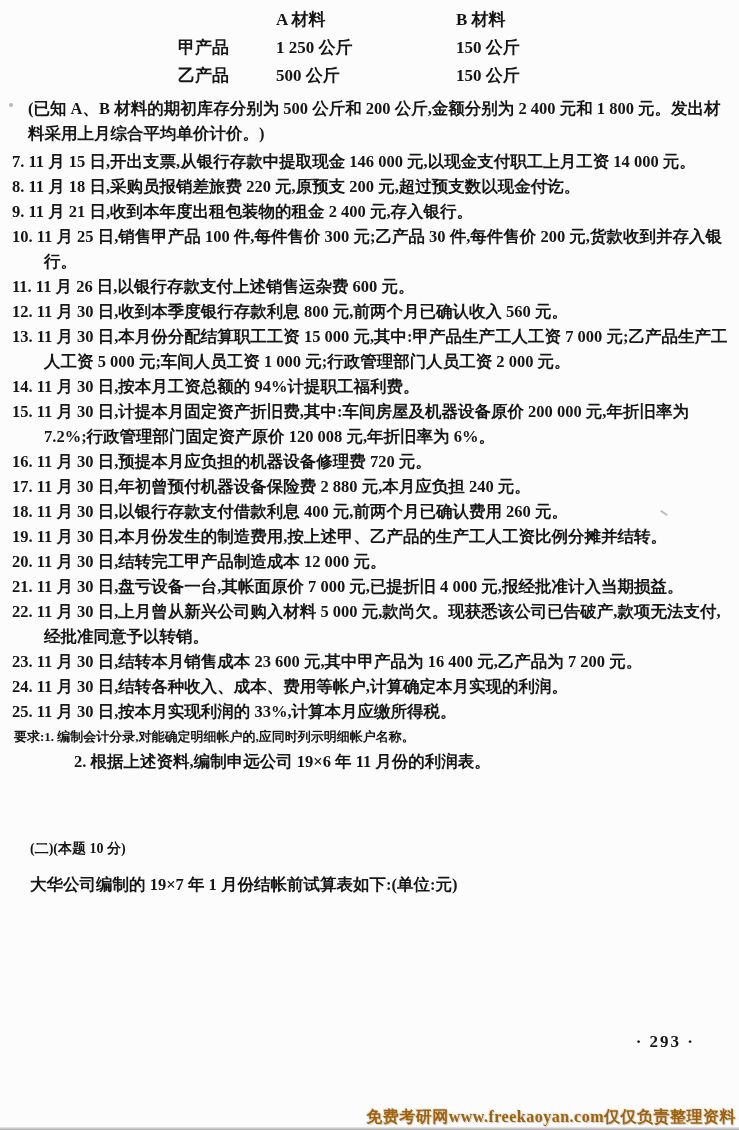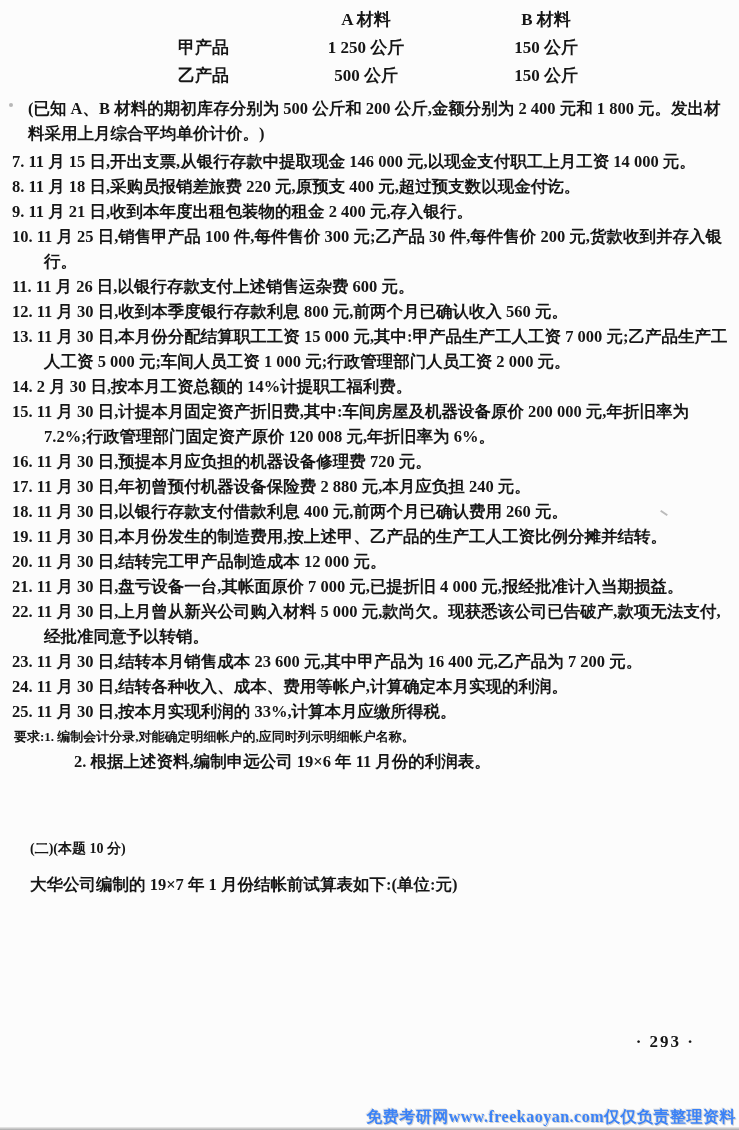--- a/index.html
+++ b/index.html
@@ -11,21 +11,21 @@
     font-family:"Liberation Serif","DejaVu Serif",serif;
     color:#161616;
     overflow:hidden;
     box-sizing:border-box;
   }
   .content{padding:6px 10px 0 6px;}
 
   
   .mtable{margin-left:160px;width:470px;font-weight:600;font-size:17px;}
   .mt-row{display:grid;grid-template-columns:110px 180px 180px;line-height:28px;}
-  .mt-cell{text-align:center;white-space:nowrap;}
+  .mt-cell{text-align:left;white-space:nowrap;}
   .mt-label{text-align:left;padding-left:12px;}
 
   .note{
     margin:6px 0 0 22px;
     width:700px;
     font-size:16.5px;line-height:25px;font-weight:600;
   }
 
   .items{margin-top:3px;}
   .item{
@@ -41,21 +41,21 @@
   .sec2-heading{margin:62px 0 0 24px;font-size:14px;line-height:26px;font-weight:600;}
   .sec2-intro{margin:10px 0 0 24px;font-size:16.5px;line-height:26px;font-weight:600;}
 
   .pageno{
     position:absolute;top:1032px;right:44px;
     font-size:17px;font-weight:700;letter-spacing:2px;white-space:nowrap;
   }
 
   .watermark{
     position:absolute;right:3px;bottom:2px;
-    font-size:16px;font-weight:600;color:#3b82f6;
+    font-size:16px;font-weight:600;color:#a16207;
     text-shadow:1px 1px 0 #d2d2d2, -1px -1px 0 #e4e4e4;
     white-space:nowrap;letter-spacing:0.5px;
   }
 
   .bottom-edge{
     position:absolute;left:0;bottom:0;width:100%;height:3px;
     background:linear-gradient(#ececec,#a8a8a8);
   }
 
   
@@ -83,27 +83,27 @@
         <span class="mt-cell mt-label">乙产品</span>
         <span class="mt-cell">500 公斤</span>
         <span class="mt-cell">150 公斤</span>
       </div>
     </div>
 
     <p class="note">(已知 A、B 材料的期初库存分别为 500 公斤和 200 公斤,金额分别为 2 400 元和 1 800 元。发出材料采用上月综合平均单价计价。)</p>
 
     <div class="items">
       <p class="item">7. 11 月 15 日,开出支票,从银行存款中提取现金 146 000 元,以现金支付职工上月工资 14 000 元。</p>
-      <p class="item">8. 11 月 18 日,采购员报销差旅费 220 元,原预支 400 元,超过预支数以现金付讫。</p>
+      <p class="item">8. 11 月 18 日,采购员报销差旅费 220 元,原预支 200 元,超过预支数以现金付讫。</p>
       <p class="item">9. 11 月 21 日,收到本年度出租包装物的租金 2 400 元,存入银行。</p>
       <p class="item">10. 11 月 25 日,销售甲产品 100 件,每件售价 300 元;乙产品 30 件,每件售价 200 元,货款收到并存入银行。</p>
       <p class="item">11. 11 月 26 日,以银行存款支付上述销售运杂费 600 元。</p>
       <p class="item">12. 11 月 30 日,收到本季度银行存款利息 800 元,前两个月已确认收入 560 元。</p>
       <p class="item">13. 11 月 30 日,本月份分配结算职工工资 15 000 元,其中:甲产品生产工人工资 7 000 元;乙产品生产工人工资 5 000 元;车间人员工资 1 000 元;行政管理部门人员工资 2 000 元。</p>
-      <p class="item">14. 2 月 30 日,按本月工资总额的 14%计提职工福利费。</p>
+      <p class="item">14. 11 月 30 日,按本月工资总额的 94%计提职工福利费。</p>
       <p class="item">15. 11 月 30 日,计提本月固定资产折旧费,其中:车间房屋及机器设备原价 200 000 元,年折旧率为 7.2%;行政管理部门固定资产原价 120 008 元,年折旧率为 6%。</p>
       <p class="item">16. 11 月 30 日,预提本月应负担的机器设备修理费 720 元。</p>
       <p class="item">17. 11 月 30 日,年初曾预付机器设备保险费 2 880 元,本月应负担 240 元。</p>
       <p class="item">18. 11 月 30 日,以银行存款支付借款利息 400 元,前两个月已确认费用 260 元。</p>
       <p class="item">19. 11 月 30 日,本月份发生的制造费用,按上述甲、乙产品的生产工人工资比例分摊并结转。</p>
       <p class="item">20. 11 月 30 日,结转完工甲产品制造成本 12 000 元。</p>
       <p class="item">21. 11 月 30 日,盘亏设备一台,其帐面原价 7 000 元,已提折旧 4 000 元,报经批准计入当期损益。</p>
       <p class="item">22. 11 月 30 日,上月曾从新兴公司购入材料 5 000 元,款尚欠。现获悉该公司已告破产,款项无法支付,经批准同意予以转销。</p>
       <p class="item">23. 11 月 30 日,结转本月销售成本 23 600 元,其中甲产品为 16 400 元,乙产品为 7 200 元。</p>
       <p class="item">24. 11 月 30 日,结转各种收入、成本、费用等帐户,计算确定本月实现的利润。</p>

